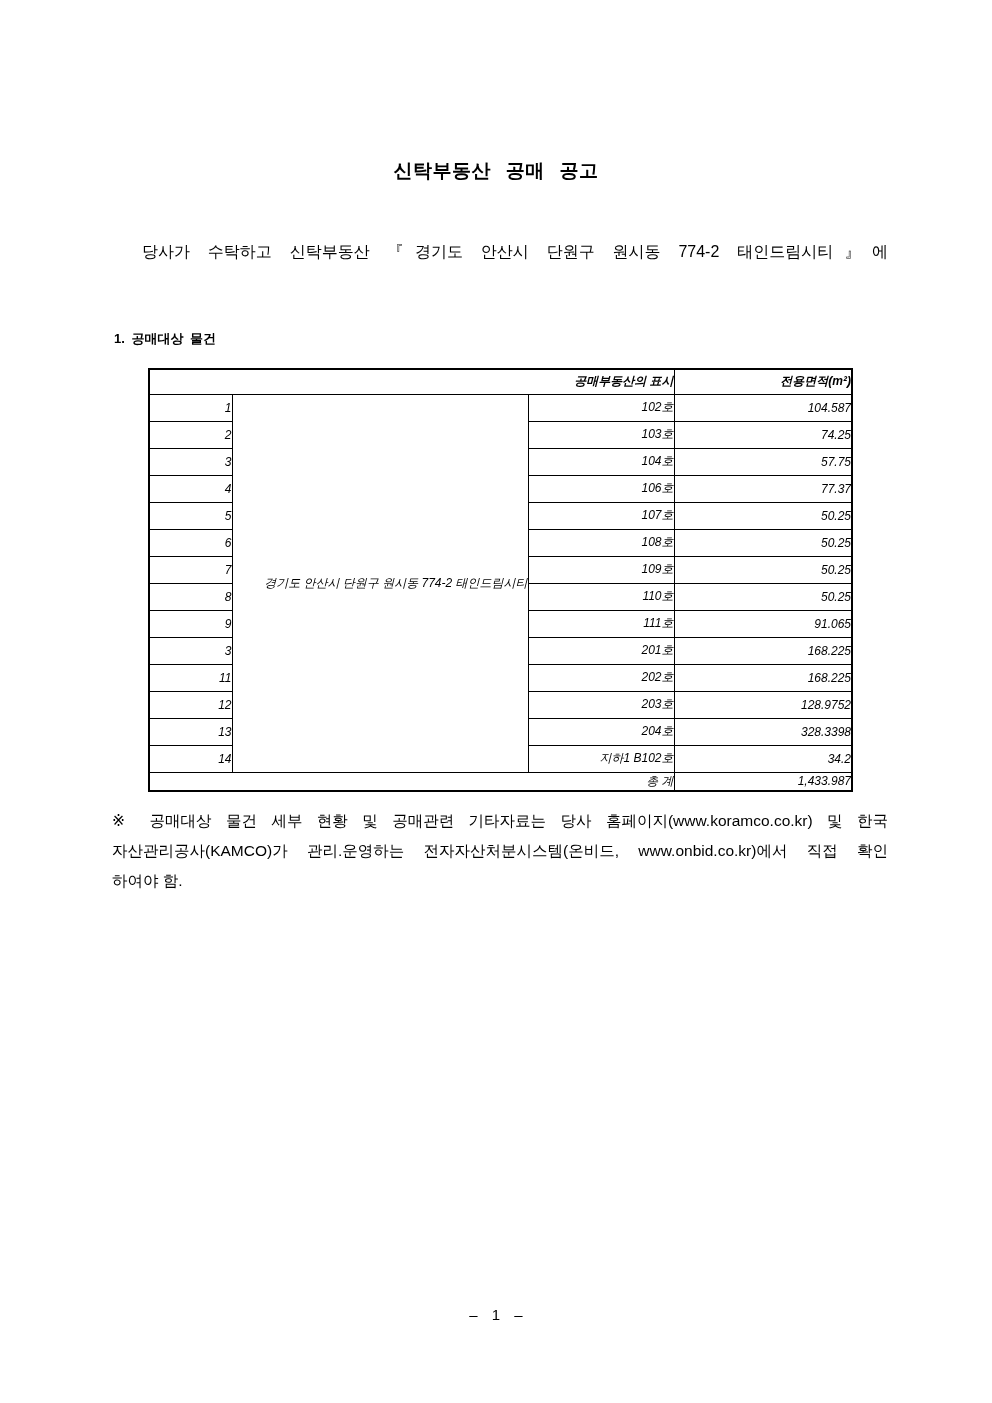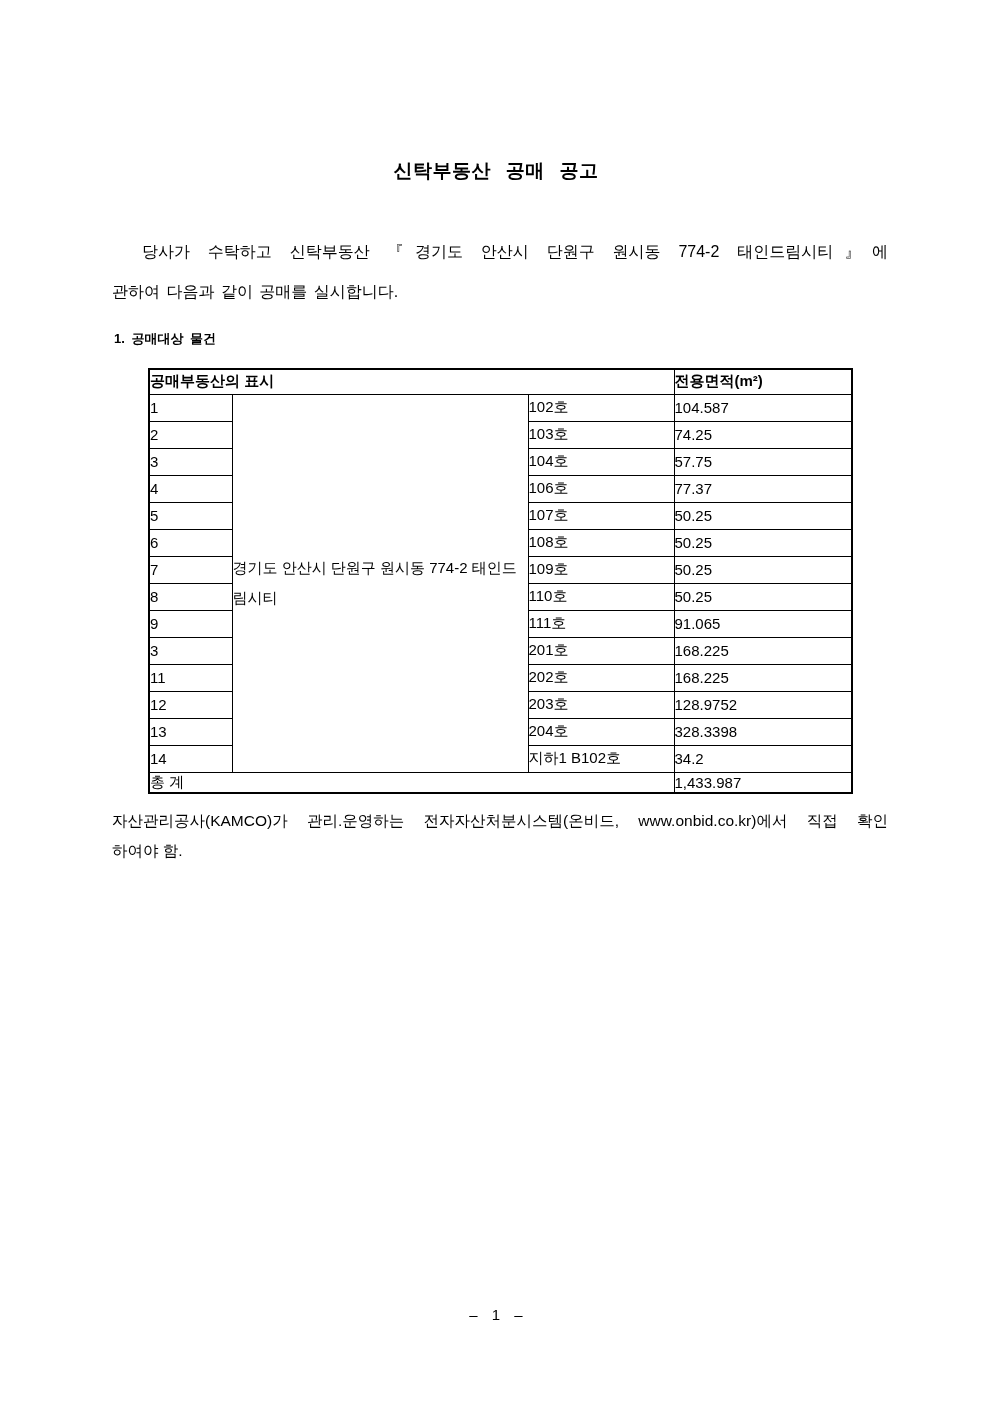--- a/index.html
+++ b/index.html
@@ -59,24 +59,25 @@
     position: absolute;
     top: 368px;
     left: 148px;
     width: 703px;
     border-collapse: collapse;
     table-layout: fixed;
     border: 2px solid #000;
   }
   table.auction td {
     border: 1px solid #000;
-    text-align: left;
+    text-align: right;
     vertical-align: middle;
-    font-size: 15px;
+    font-size: 12px;
     padding: 0;
+    font-style: italic;
   }
   table.auction tr.head td {
     height: 25px;
     font-weight: bold;
   }
   table.auction tr.data td { height: 27px; }
   table.auction tr.total td { height: 15px; }
   td.addr-cell { line-height: 30px; }
   .col-no   { width: 83px; }
   .col-addr { width: 296px; }
@@ -110,21 +111,20 @@
 </style>
 </head>
 <body>
 
 <div class="page">
 
   <div class="doc-title">신탁부동산 공매 공고</div>
 
   <div class="intro">
     <span class="jline indent">당사가 수탁하고 신탁부동산 『경기도 안산시 단원구 원시동 774-2 태인드림시티』에</span>
-    <span class="plainline">관하여 다음과 같이 공매를 실시합니다.</span>
   </div>
 
   <div class="section-heading">1. 공매대상 물건</div>
 
   <table class="auction">
     <colgroup>
       <col class="col-no">
         <col class="col-addr">
         <col class="col-unit">
         <col class="col-area">
@@ -211,19 +211,20 @@
       </tr>
 
       <tr class="total">
         <td colspan="3">총 계</td>
         <td>1,433.987</td>
       </tr>
     </tbody>
   </table>
 
   <div class="footnote">
+    <span class="jline">※ 공매대상 물건 세부 현황 및 공매관련 기타자료는 당사 홈페이지(www.koramco.co.kr) 및 한국</span>
     <span class="jline">자산관리공사(KAMCO)가 관리.운영하는 전자자산처분시스템(온비드, www.onbid.co.kr)에서 직접 확인</span>
     <span class="plainline">하여야 함.</span>
   </div>
 
   <div class="page-number">– 1 –</div>
 
 </div>
 
 </body></html>

